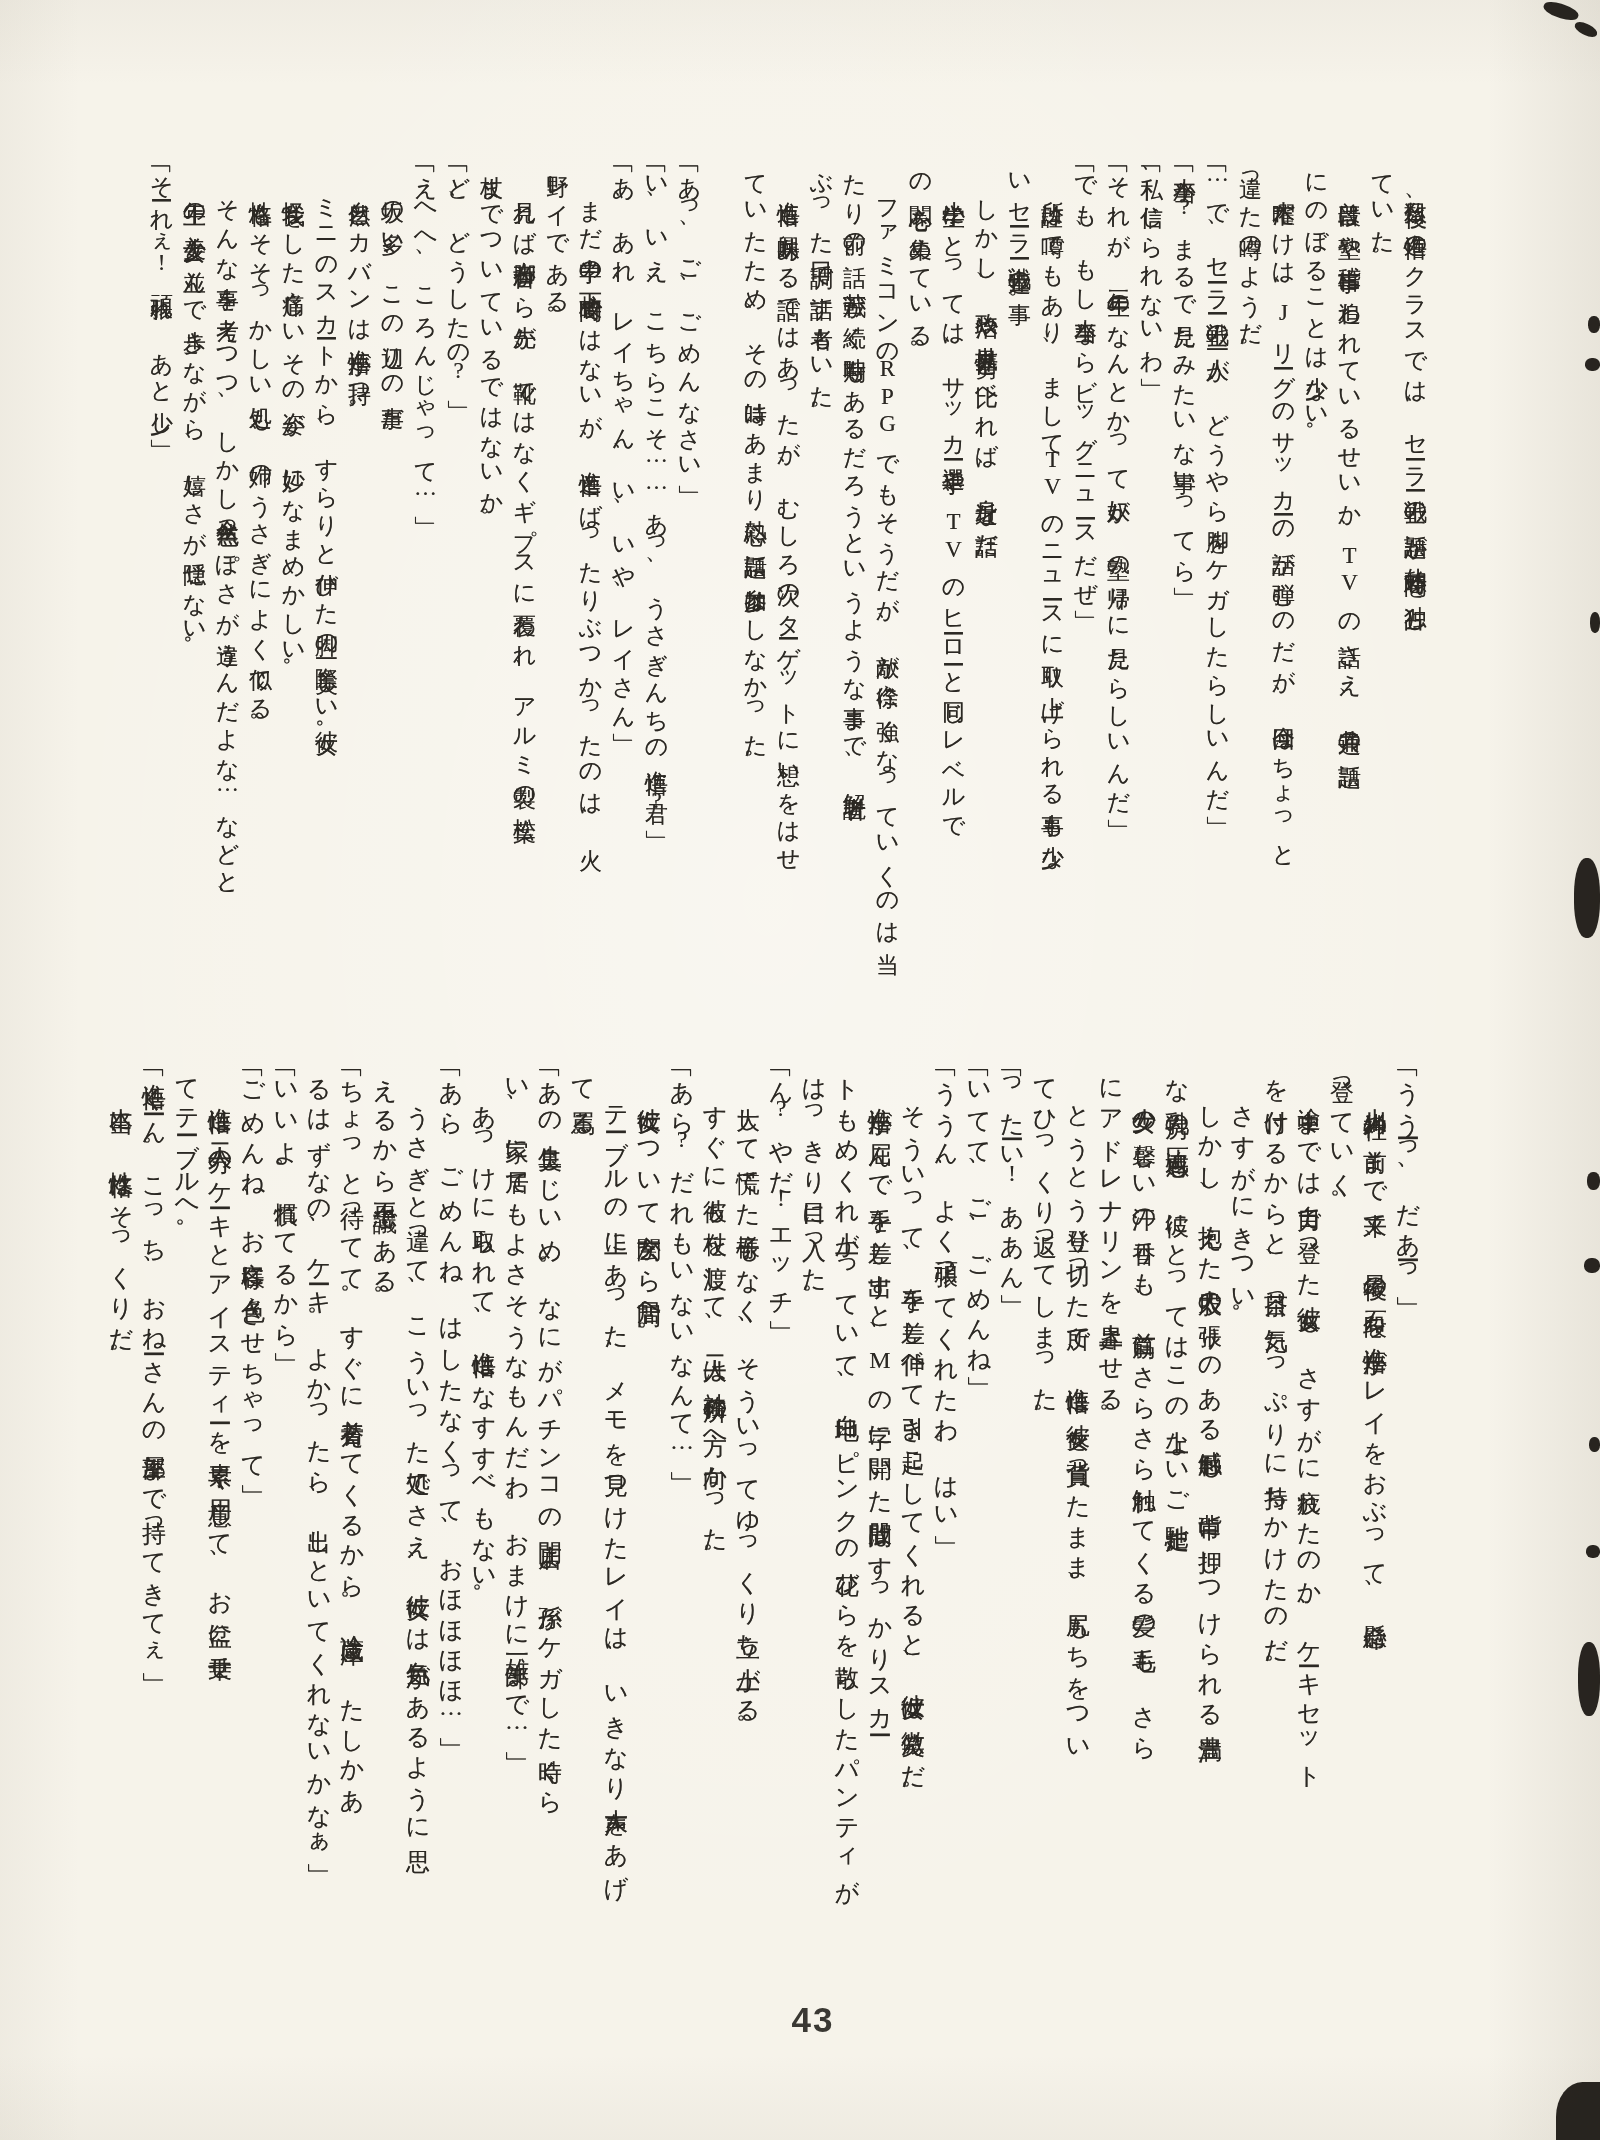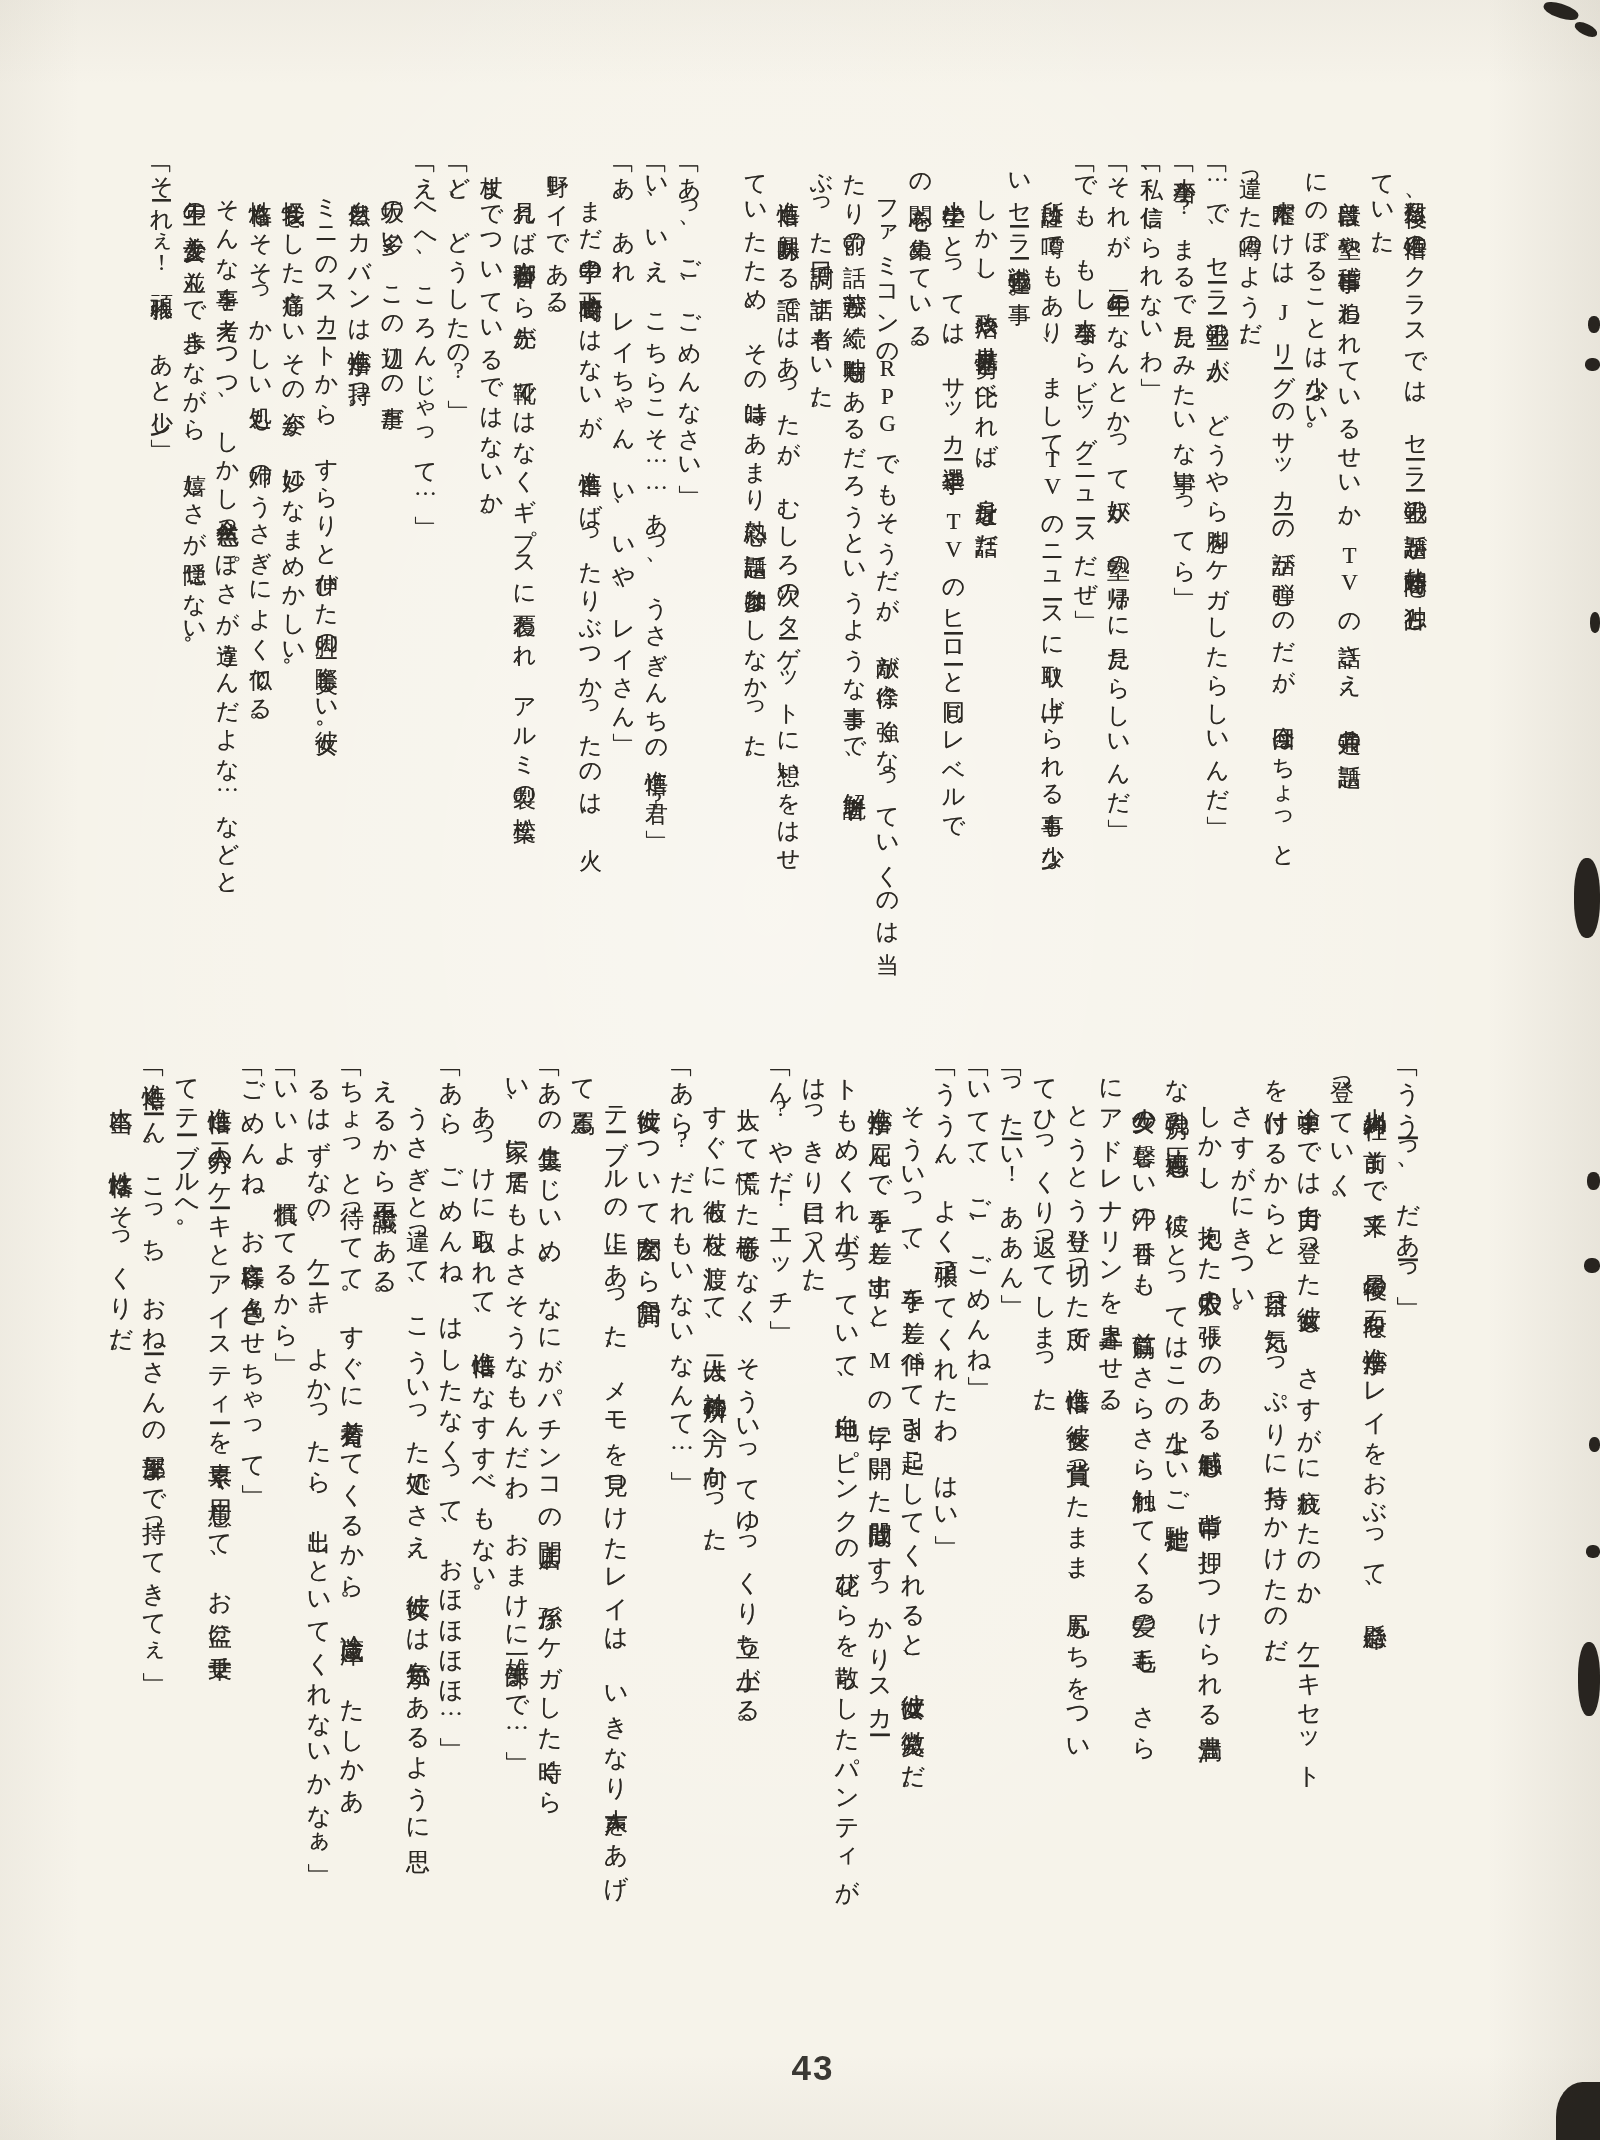--- a/index.html
+++ b/index.html
@@ -55,21 +55,20 @@
     position: absolute;
     left: 778px;
     top: 2000px;
     width: 70px;
     text-align: center;
     font-family: "Liberation Sans", "DejaVu Sans", sans-serif;
     font-size: 35px;
     font-weight: 600;
     letter-spacing: 2px;
     color: #3a3833;
-    margin-top: 48px;
   }
   .art {
     position: absolute;
     background: #17140f;
     border-radius: 45%;
     opacity: 0.92;
   }
   .a1  { left:1543px; top:4px;    width:36px; height:14px; transform:rotate(18deg); }
   .a2  { left:1574px; top:24px;   width:24px; height:11px; transform:rotate(26deg); }
   .a3  { left:1588px; top:316px;  width:12px; height:17px; }

